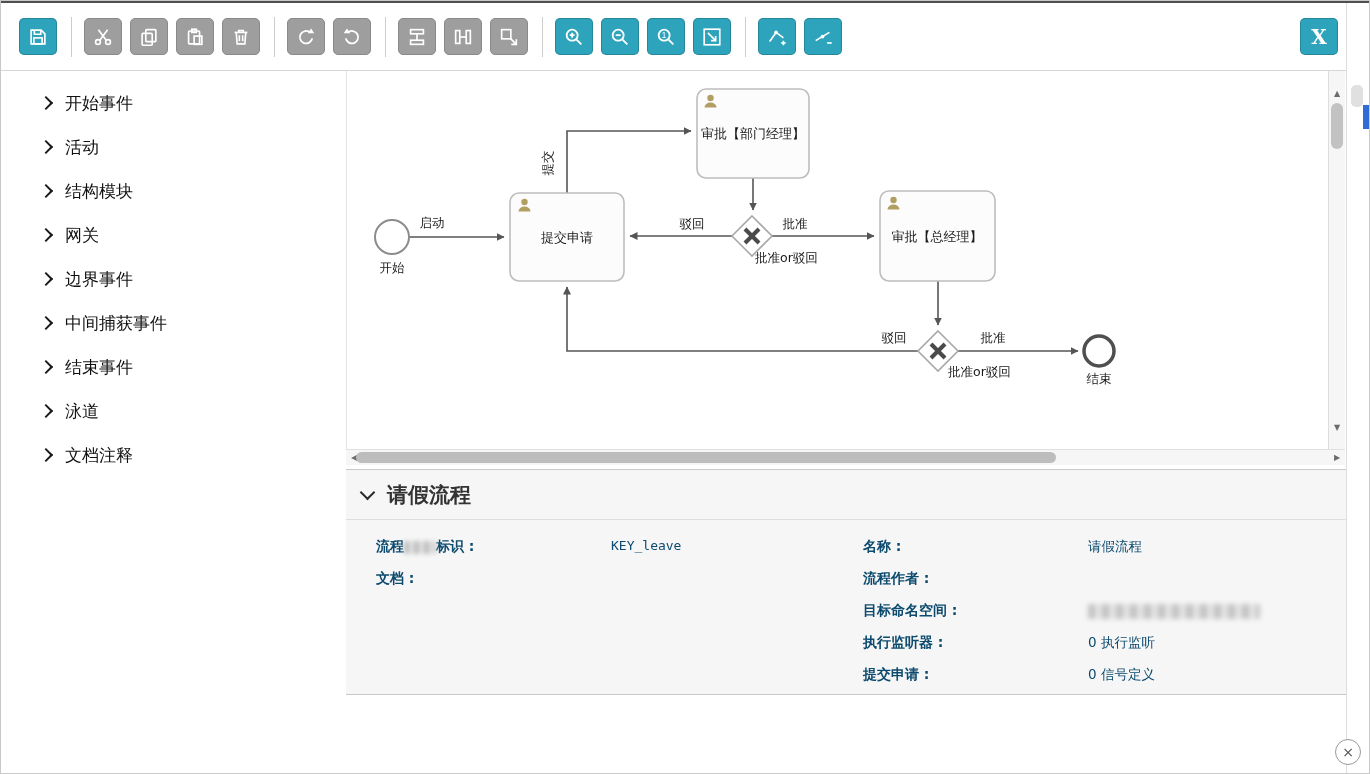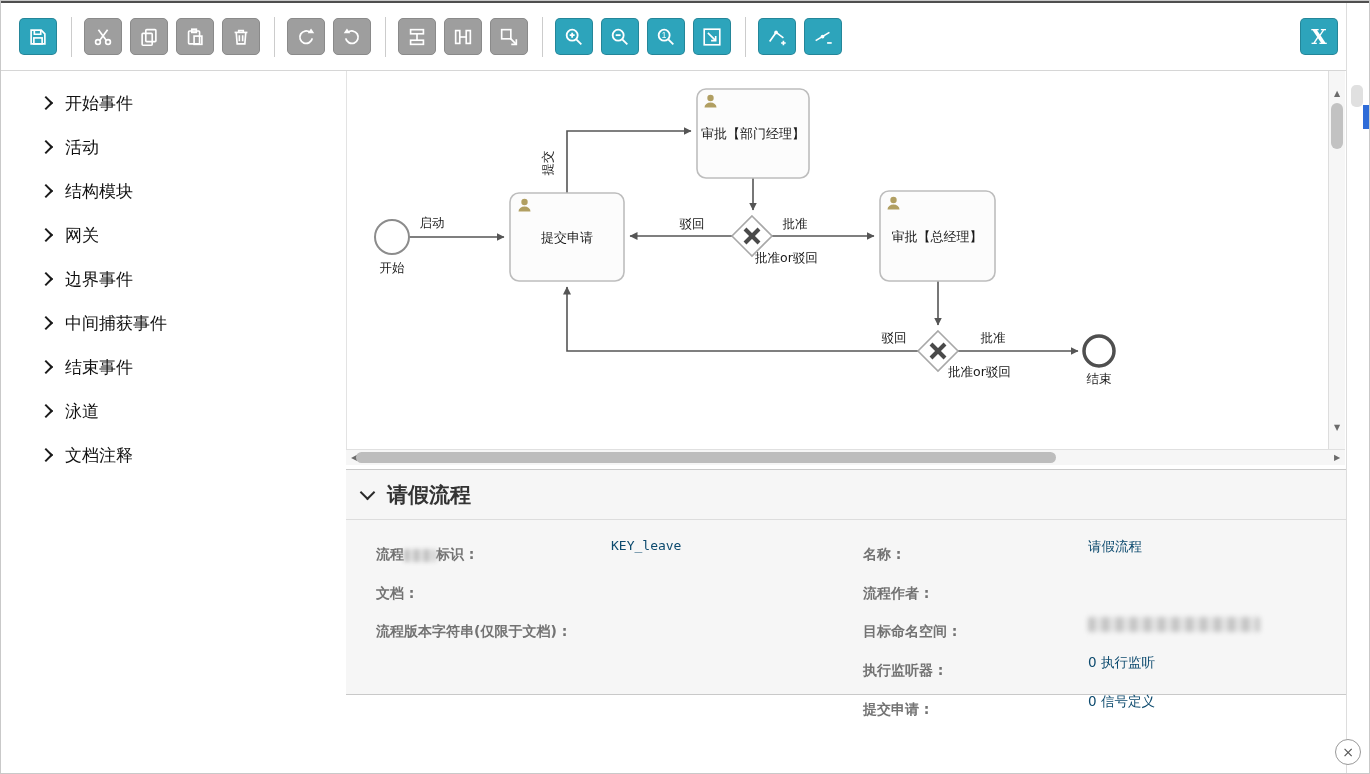--- a/index.html
+++ b/index.html
@@ -52,21 +52,21 @@
   .props-header{height:49px;display:flex;align-items:center;padding-left:16px;border-bottom:1px solid #ddd;}
   .caret{width:9px;height:9px;border-right:2.5px solid #2a2a2a;border-bottom:2.5px solid #2a2a2a;
          transform:rotate(45deg);margin:-4px 14px 0 0;cursor:pointer;}
   .props-title{font-size:21px;font-weight:bold;color:#333;
                font-family:"DejaVu Serif","Liberation Serif",serif;}
   .props-body{display:flex;padding:16px 0 0 30px;}
   .pcol{display:flex;flex-direction:column;}
   .pcol.left{width:487px;} .pcol.right{flex:1;}
   .prow{display:flex;margin-bottom:9px;min-height:23px;}
   .prow.tall{min-height:48px;margin-bottom:16px;}
-  .plabel{width:235px;font-size:14px;font-weight:bold;color:#737373;line-height:1.55;margin-top:8px;}
+  .plabel{width:235px;font-size:14px;font-weight:bold;color:#0c4a6e;line-height:1.55;}
   .pcol.right .plabel{width:225px;}
   .pvalue{font-size:13.5px;color:#0c4a6e;padding-top:2px;}
   .pvalue.mono{font-family:"DejaVu Sans Mono","Liberation Mono",monospace;font-size:13px;}
   .blur-sm{display:inline-block;width:32px;height:13px;vertical-align:middle;border-radius:2px;
            background:repeating-linear-gradient(90deg,#bfbfbf 0 5px,#e0e0e0 5px 10px);filter:blur(2px);}
   .blur-lg{display:inline-block;width:172px;height:15px;vertical-align:middle;border-radius:2px;
            background:repeating-linear-gradient(90deg,#c3c3c3 0 7px,#e3e3e3 7px 14px);filter:blur(2.5px);}
 
   
   .right-strip{position:absolute;left:1345px;top:2px;width:24px;height:770px;background:#fff;border-left:1px solid #ddd;}
@@ -380,24 +380,20 @@
     <div class="props-body">
       <div class="pcol left">
         <div class="prow">
           <div class="plabel"><span>流程</span><span class="blur-sm"></span><span>标识 :</span></div>
           <div class="pvalue mono">KEY_leave</div>
         </div>
         <div class="prow">
           <div class="plabel">文档 :</div>
           <div class="pvalue"></div>
         </div>
-        <div class="prow tall">
-          <div class="plabel">流程版本字符串(仅限于文档) :</div>
-          <div class="pvalue"></div>
-        </div>
       </div>
       <div class="pcol right">
         <div class="prow">
           <div class="plabel">名称 :</div>
           <div class="pvalue">请假流程</div>
         </div>
         <div class="prow">
           <div class="plabel">流程作者 :</div>
           <div class="pvalue"></div>
         </div>

